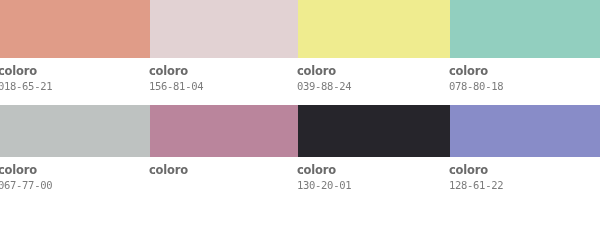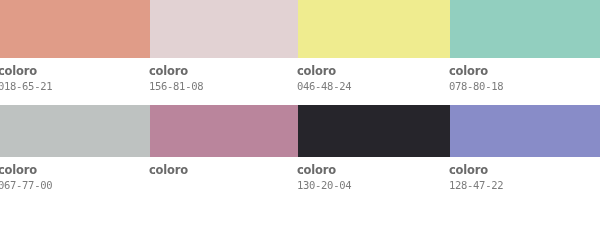--- a/index.html
+++ b/index.html
@@ -88,25 +88,25 @@
       <div class="swatch s3" style="background-color: rgb(239, 236, 143);"></div>
       <div class="swatch s4" style="background-color: rgb(146, 207, 191);"></div>
     </div>
     <div class="labels">
       <div class="label-cell c1">
         <div class="brand">coloro</div>
         <div class="code">018-65-21</div>
       </div>
       <div class="label-cell c2">
         <div class="brand">coloro</div>
-        <div class="code">156-81-08</div>
+        <div class="code">156-81-04</div>
       </div>
       <div class="label-cell c3">
         <div class="brand">coloro</div>
-        <div class="code">046-48-24</div>
+        <div class="code">039-88-24</div>
       </div>
       <div class="label-cell c4">
         <div class="brand">coloro</div>
         <div class="code">078-80-18</div>
       </div>
     </div>
   </div>
 
   <div class="row row-2">
     <div class="swatch-strip">
@@ -118,22 +118,22 @@
     <div class="labels">
       <div class="label-cell c1">
         <div class="brand">coloro</div>
         <div class="code">067-77-00</div>
       </div>
       <div class="label-cell c2">
         <div class="brand">coloro</div>
       </div>
       <div class="label-cell c3">
         <div class="brand">coloro</div>
-        <div class="code">130-20-04</div>
+        <div class="code">130-20-01</div>
       </div>
       <div class="label-cell c4">
         <div class="brand">coloro</div>
-        <div class="code">128-47-22</div>
+        <div class="code">128-61-22</div>
       </div>
     </div>
   </div>
 
 </div>
 
 </body></html>

